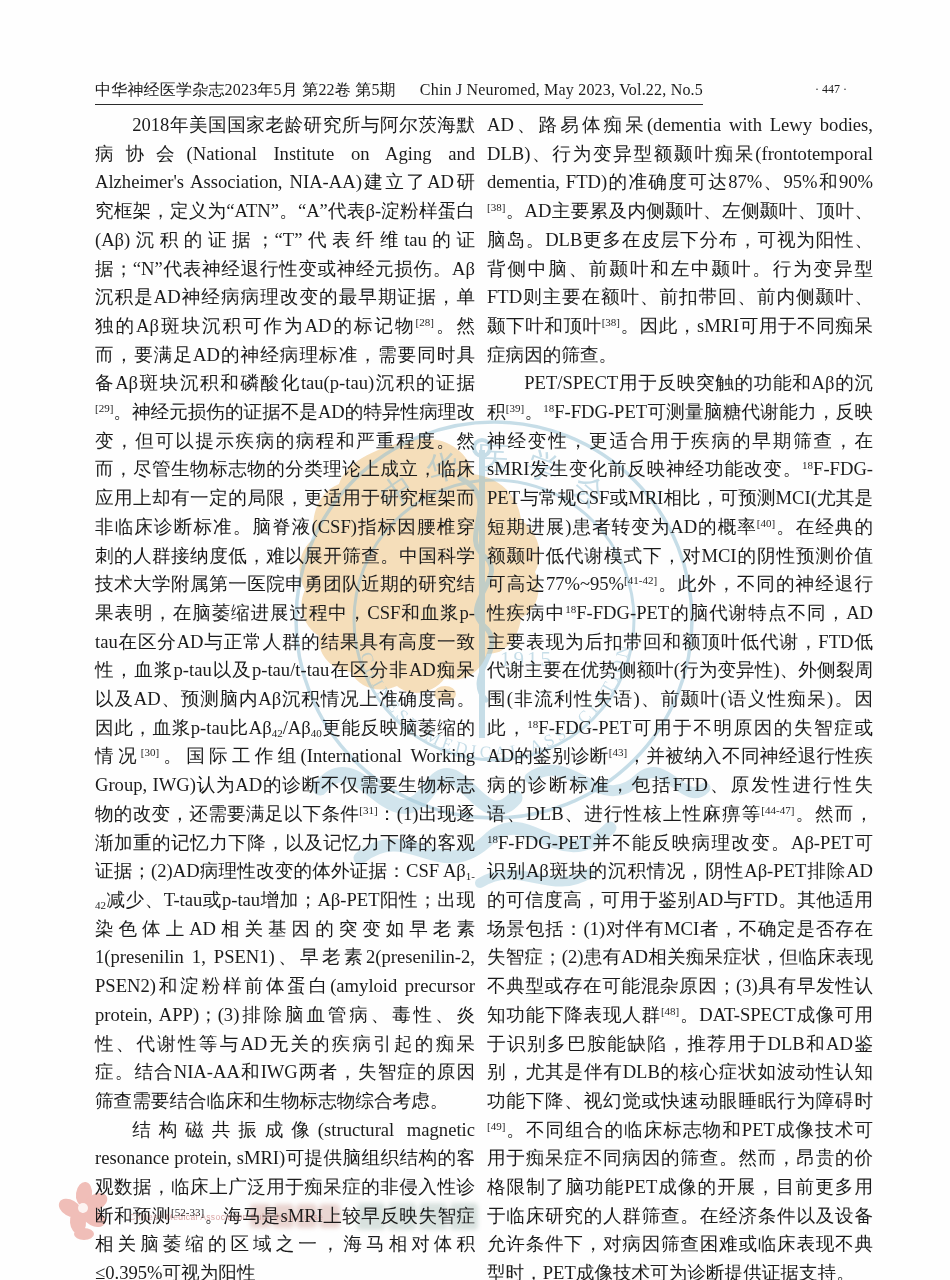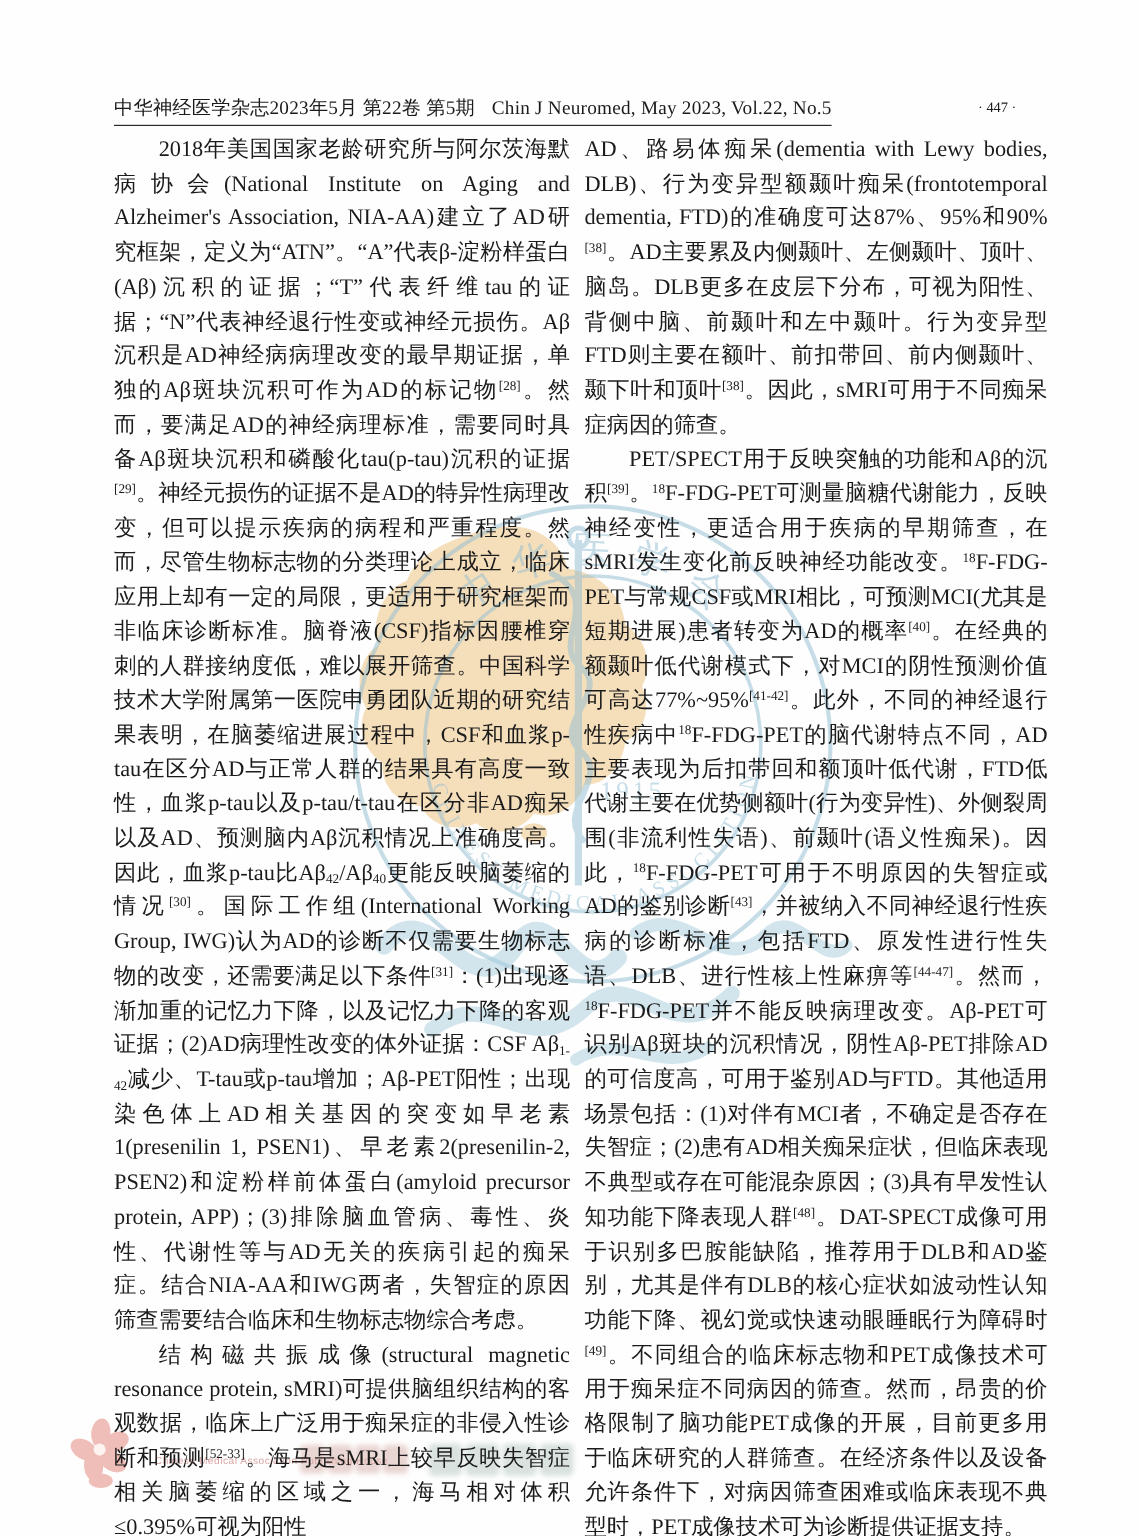--- a/index.html
+++ b/index.html
@@ -12,21 +12,21 @@
   .wm-map{left:293px;top:432px;width:258px;height:275px;opacity:.68;}
   .wm-seal{left:282px;top:408px;width:424px;height:424px;opacity:.5;}
   .wm-callig{left:300px;top:718px;width:420px;height:190px;opacity:.5;}
   .wm-faint-row{position:absolute;left:250px;top:1200px;height:32px;display:flex;align-items:center;z-index:0;filter:blur(2px);}
   .wm-faint-row .g1{width:21px;height:24px;margin-right:2px;background:rgba(213,173,165,.5);border-radius:4px;}
   .wm-faint-row .gap{width:15px;}
   .wm-faint-row .g2{width:28px;height:27px;margin-right:3px;background:rgba(173,192,187,.45);border-radius:4px;}
   
   .hdr{position:absolute;left:95px;top:80px;z-index:2;}
   .hdr-inner{display:inline-block;font-size:16px;letter-spacing:.2px;border-bottom:1.5px solid #2b2b2b;padding-bottom:3px;white-space:nowrap;}
-  .hdr-en{margin-left:14px;}
+  .hdr-en{margin-left:24px;}
   .pageno{position:absolute;left:815px;top:82px;font-size:12px;z-index:2;white-space:nowrap;}
   
   .col{position:absolute;top:111px;width:380px;font-size:18.6px;line-height:28.7px;z-index:1;
        text-align:justify;text-justify:inter-ideograph;}
   .col-left{left:95px;}
   .col-right{left:487px;width:386px;}
   .tblock{text-align:justify;}
   .tblock.indent{text-indent:2em;}
   sup{font-size:11px;line-height:0;vertical-align:6px;letter-spacing:0;margin-top:30px;}
   sub{font-size:11px;line-height:0;vertical-align:-3px;letter-spacing:0;}

